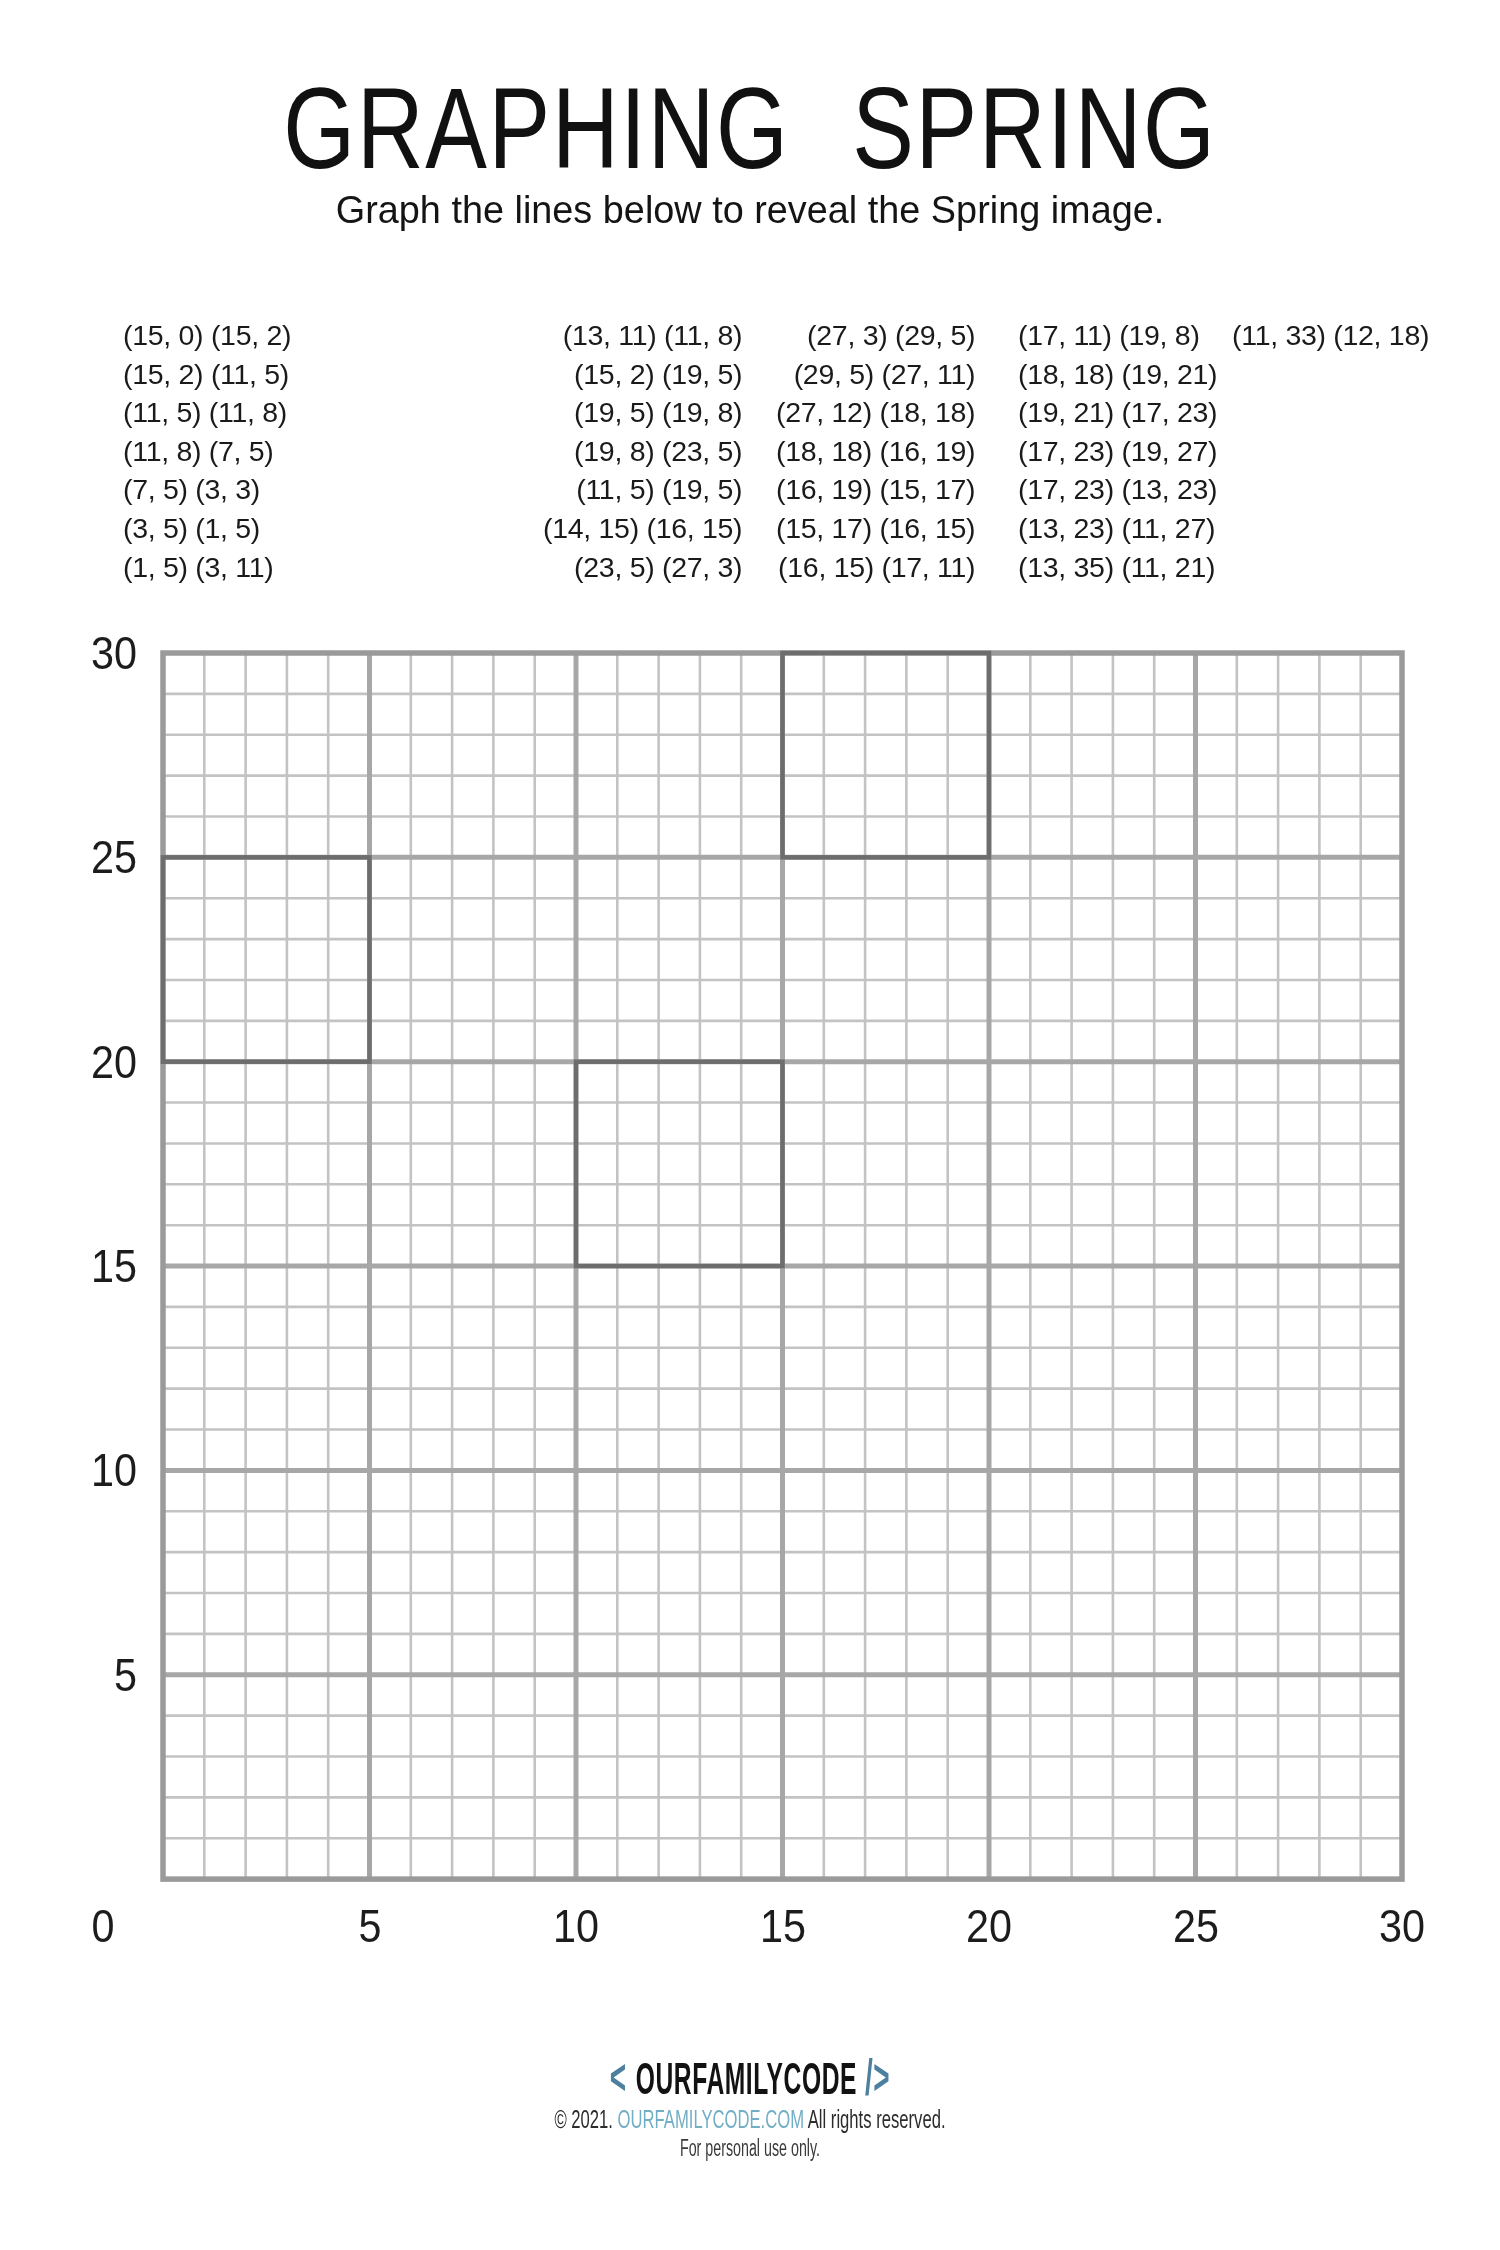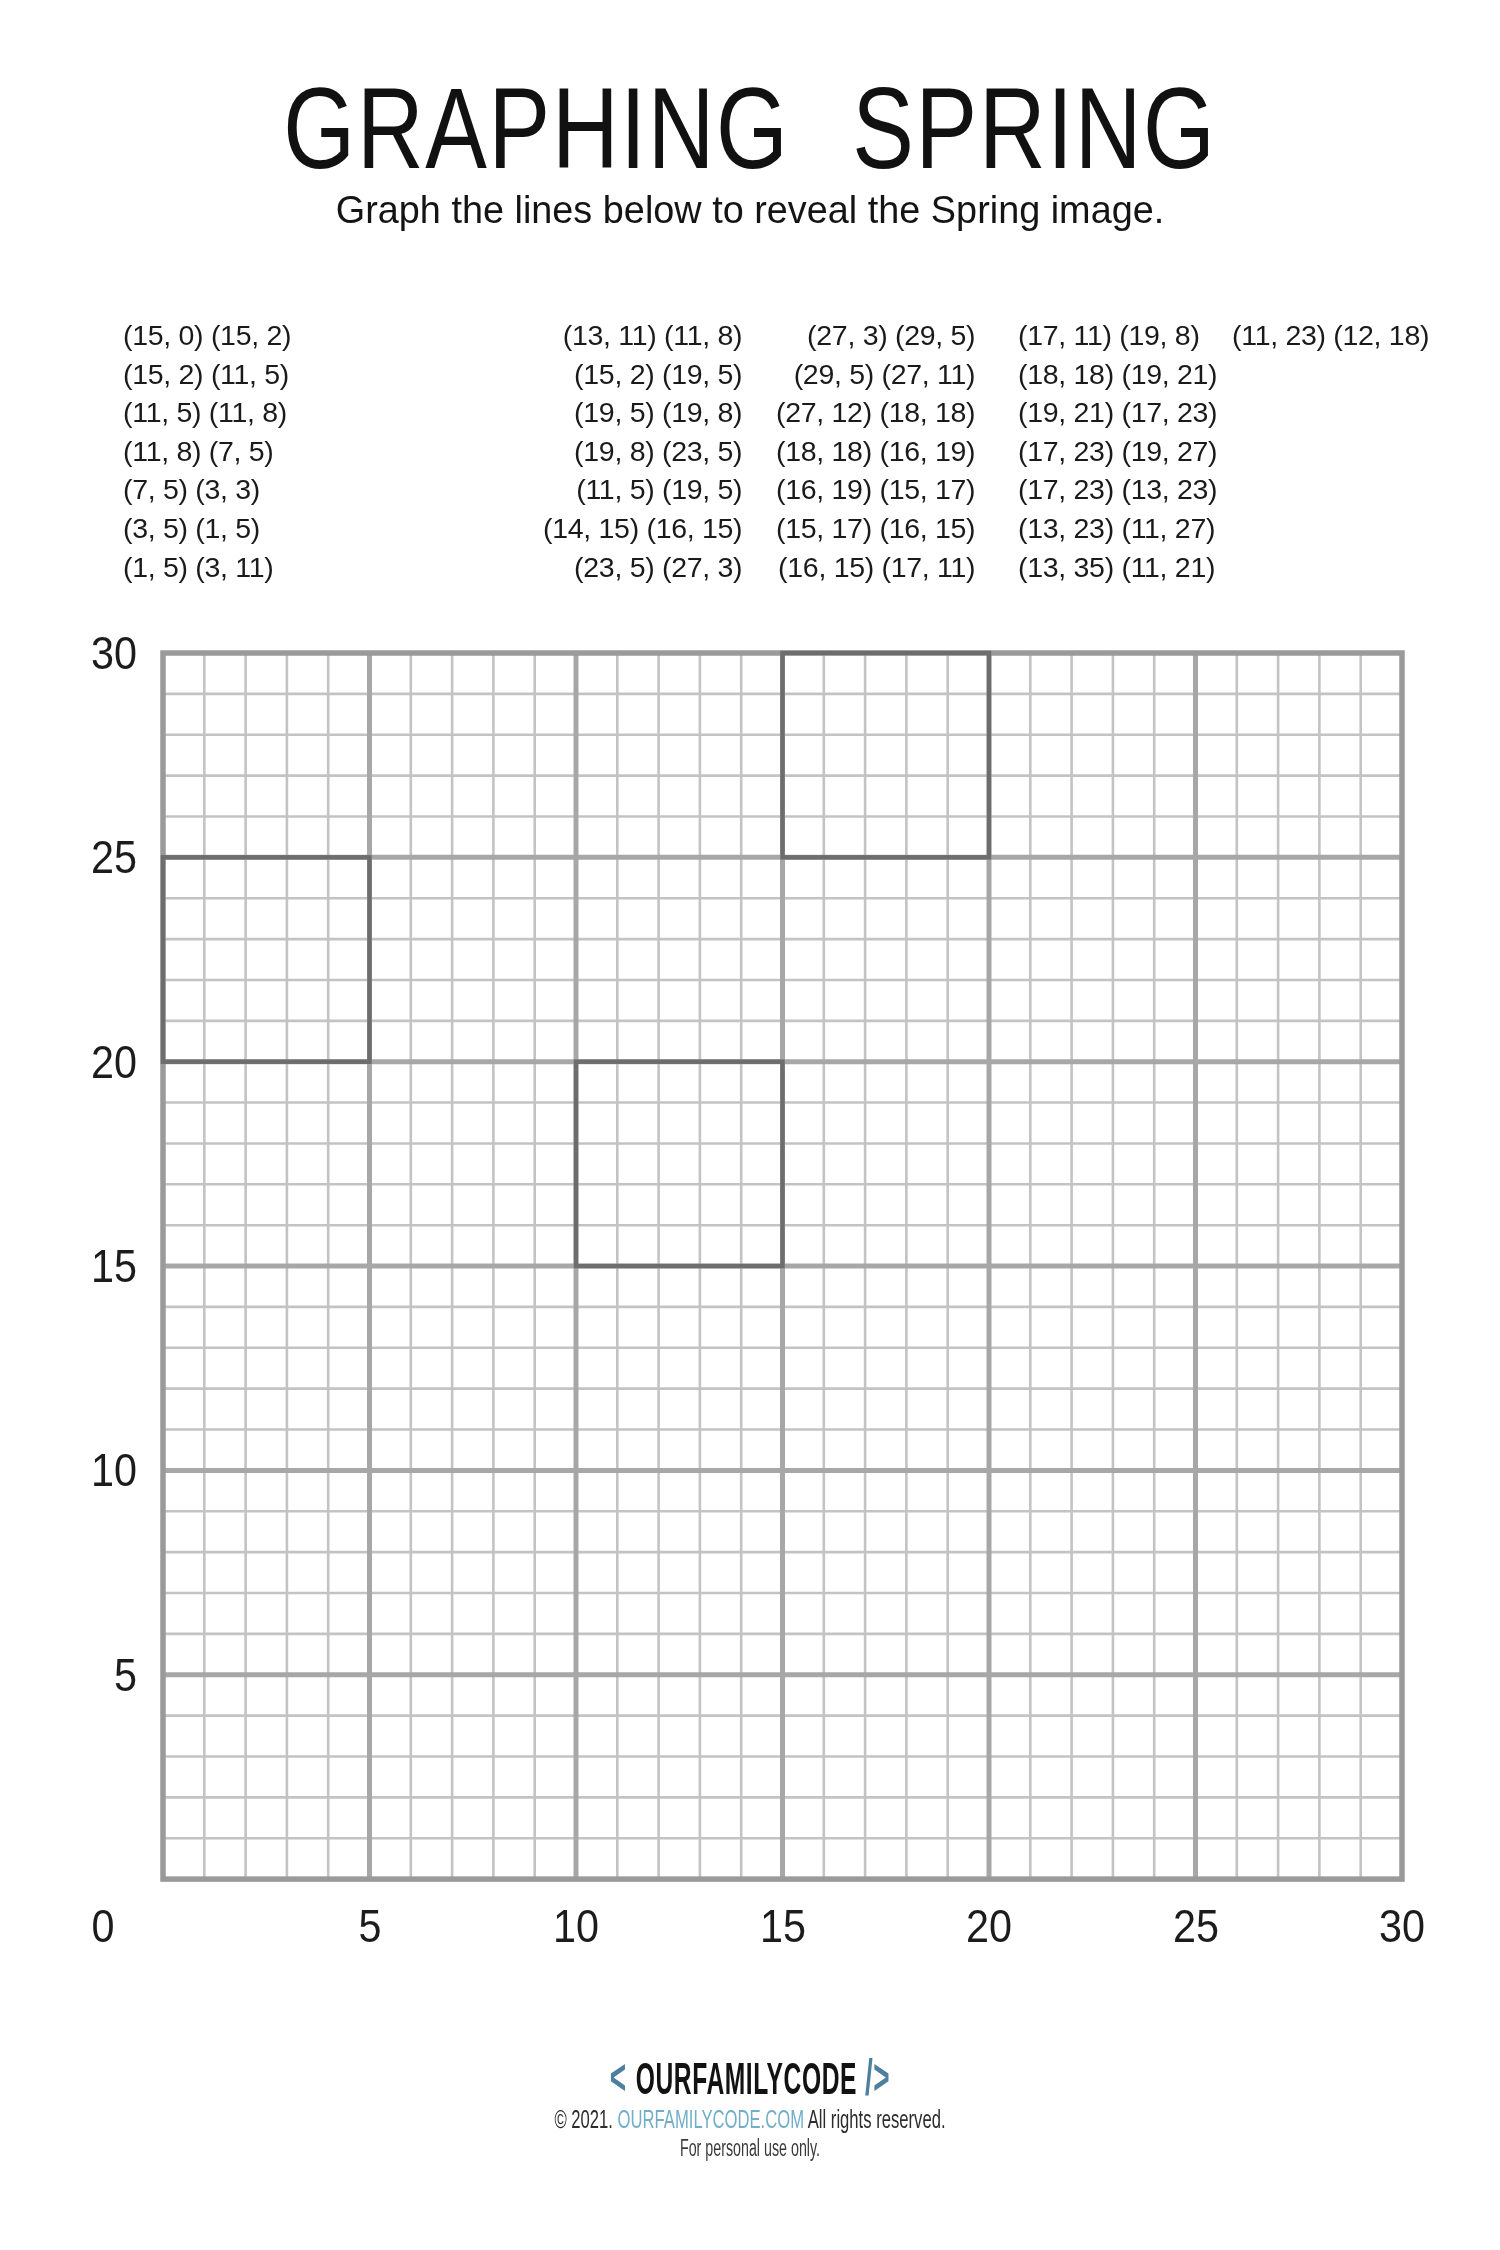--- a/index.html
+++ b/index.html
@@ -84,21 +84,21 @@
       <div class="coord-col" style="left: 1018px;">
         <div class="coord-line">(17, 11) (19, 8)</div>
         <div class="coord-line">(18, 18) (19, 21)</div>
         <div class="coord-line">(19, 21) (17, 23)</div>
         <div class="coord-line">(17, 23) (19, 27)</div>
         <div class="coord-line">(17, 23) (13, 23)</div>
         <div class="coord-line">(13, 23) (11, 27)</div>
         <div class="coord-line">(13, 35) (11, 21)</div>
       </div>
       <div class="coord-col" style="left: 1232px;">
-        <div class="coord-line">(11, 23) (12, 18)</div>
+        <div class="coord-line">(11, 33) (12, 18)</div>
       </div>
     </div>
 
   <div id="plot">
     <svg id="grid-svg" xmlns="http://www.w3.org/2000/svg" width="1245" height="1232.1" viewBox="0 0 1245 1232.1">
         <rect x="3" y="3" width="1239" height="1226.1" fill="#ffffff"></rect>
         <line x1="44.3" y1="3" x2="44.3" y2="1229.1" stroke="#c3c3c3" stroke-width="2.6"></line>
         <line x1="85.6" y1="3" x2="85.6" y2="1229.1" stroke="#c3c3c3" stroke-width="2.6"></line>
         <line x1="126.89999999999999" y1="3" x2="126.89999999999999" y2="1229.1" stroke="#c3c3c3" stroke-width="2.6"></line>
         <line x1="168.2" y1="3" x2="168.2" y2="1229.1" stroke="#c3c3c3" stroke-width="2.6"></line>

